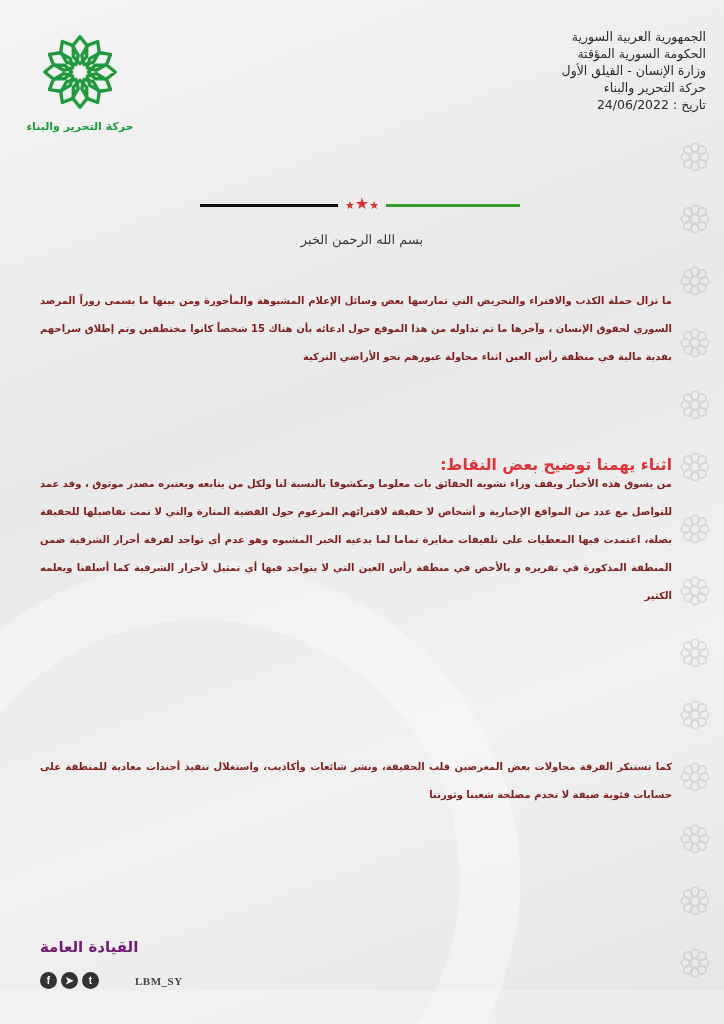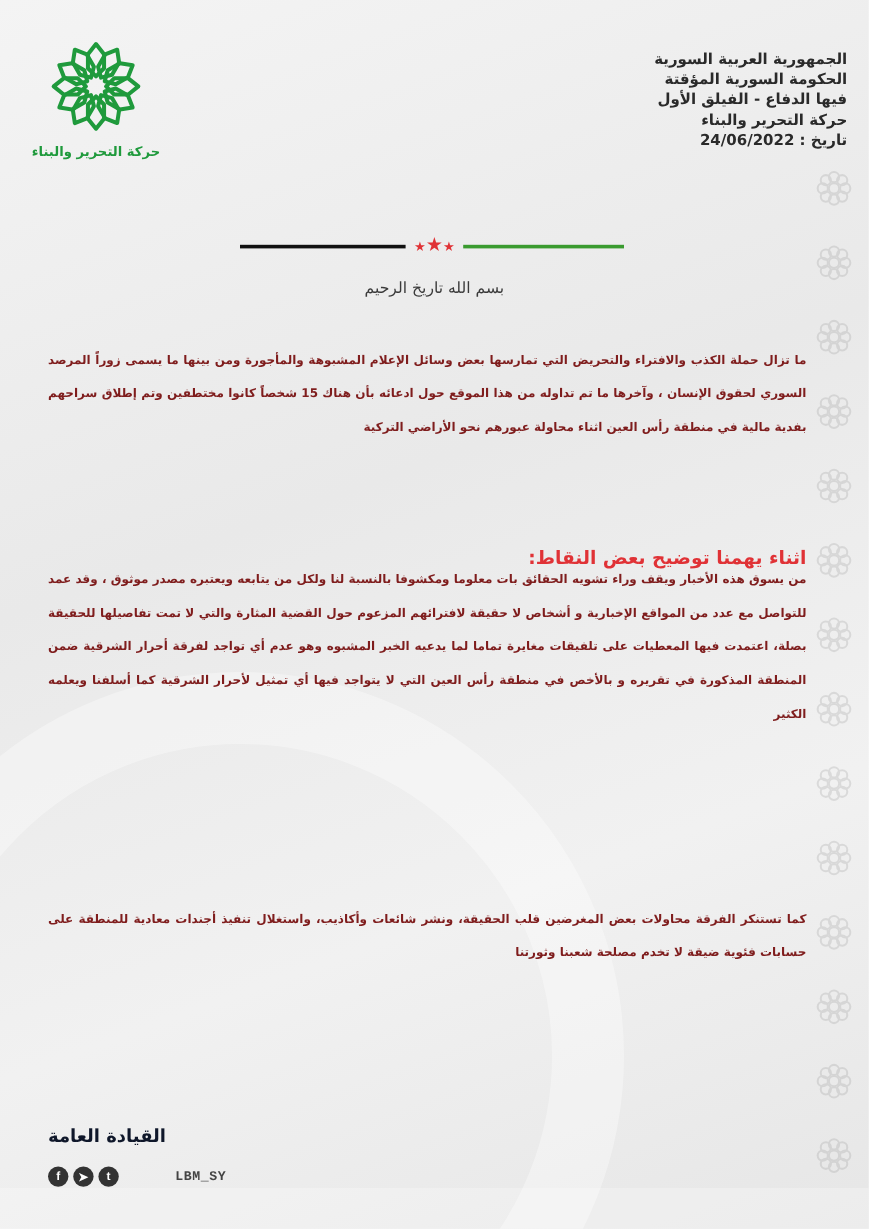--- a/index.html
+++ b/index.html
@@ -24,21 +24,21 @@
       display: flex; flex-direction: column; gap: 28px;
     }
     .rosette-col svg { width: 34px; height: 34px; opacity: 0.18; }
 
     .logo { position: absolute; left: 20px; top: 30px; width: 120px; text-align: center; }
     .logo svg { width: 84px; height: 84px; display: block; margin: 0 auto; }
     .logo-caption { font-size: 11px; color: #1f9a3c; font-weight: bold; margin-top: 6px; direction: rtl; }
 
     .header-block {
       position: absolute; right: 18px; top: 28px; direction: rtl; text-align: right;
-      font-size: 12.5px; font-weight: bold; line-height: 17px; color: #2a2a2a; margin-top: 12px;
+      font-size: 12.5px; font-weight: normal; line-height: 17px; color: #2a2a2a;
     }
 
     .title {
       position: absolute; left: 0; right: 0; top: 133px; text-align: center;
       font-size: 34px; font-weight: bold; color: #e03236; direction: rtl; letter-spacing: 2px;
     }
     .flag-line { position: absolute; left: 200px; top: 198px; width: 320px; height: 14px; }
     .flag-line .black { position: absolute; left: 0; top: 6px; width: 138px; height: 3px; background: #111; }
     .flag-line .green { position: absolute; right: 0; top: 6px; width: 134px; height: 3px; background: #3a9b2f; }
     .flag-line .stars { position: absolute; left: 138px; width: 48px; top: -4px; text-align: center; color: #e03236; font-size: 11px; line-height: 20px; }
@@ -52,24 +52,24 @@
     .body-text {
       position: absolute; left: 40px; right: 52px; direction: rtl; text-align: justify;
       text-align-last: right; font-size: 10px; font-weight: bold; line-height: 28px; color: #7f1d1d;
     }
     .p1 { top: 287px; }
     .subhead { position: absolute; right: 52px; top: 456px; direction: rtl; font-size: 15.5px; font-weight: bold; color: #e03236; }
     .p2 { top: 470px; }
     .p3 { top: 753px; }
     .p4 { top: 852px; }
 
-    .signature { position: absolute; left: 40px; top: 938px; font-size: 15px; font-weight: bold; direction: rtl; color: #0f172a; }
+    .signature { position: absolute; left: 40px; top: 938px; font-size: 15px; font-weight: bold; direction: rtl; color: #701a75; }
     .social { position: absolute; left: 40px; top: 972px; display: flex; align-items: center; gap: 4px; }
     .social .ic { width: 17px; height: 17px; border-radius: 50%; background: #333; color: #fff; font-size: 10px; font-weight: bold; display: flex; align-items: center; justify-content: center; font-family: "Liberation Sans", sans-serif; }
-    .social .handle { font-family: Liberation Mono, monospace; font-size: 11px; font-weight: bold; color: #444; margin-left: 12px; letter-spacing: 0.5px; padding-left: 31px; }
+    .social .handle { font-family: Liberation Serif, serif; font-size: 11px; font-weight: bold; color: #444; margin-left: 1px; letter-spacing: 0.5px; padding-left: 31px; }
   </style>
 </head>
 <body>
 
 <div class="page">
   <div class="bg-swirl"></div>
   <div class="bg-band"></div>
 
   <div class="rosette-col">
     <svg viewBox="0 0 40 40">
@@ -274,33 +274,33 @@
         <use href="#petal" transform="rotate(300 50 50)"></use>
         <use href="#petal" transform="rotate(330 50 50)"></use>
       </g>
     </svg>
     <div class="logo-caption">حركة التحرير والبناء</div>
   </div>
 
   <div class="header-block">
     <div>الجمهورية العربية السورية</div>
     <div>الحكومة السورية المؤقتة</div>
-    <div>فيها الدفاع - الفيلق الأول</div>
+    <div>وزارة الإنسان - الفيلق الأول</div>
     <div>حركة التحرير والبناء</div>
     <div>تاريخ : 24/06/2022</div>
   </div>
 
 
   <div class="flag-line">
     <div class="black"></div>
     <div class="stars">★<span class="big">★</span>★</div>
     <div class="green"></div>
   </div>
 
-  <div class="basmala">بسم الله تاريخ الرحيم</div>
+  <div class="basmala">بسم الله الرحمن الخبر</div>
 
   <div class="body-text p1">ما تزال حملة الكذب والافتراء والتحريض التي تمارسها بعض وسائل الإعلام المشبوهة والمأجورة ومن بينها ما يسمى زوراً المرصد السوري لحقوق الإنسان ، وآخرها ما تم تداوله من هذا الموقع حول ادعائه بأن هناك 15 شخصاً كانوا مختطفين وتم إطلاق سراحهم بفدية مالية في منطقة رأس العين اثناء محاولة عبورهم نحو الأراضي التركية</div>
   <div class="subhead">اثناء يهمنا توضيح بعض النقاط:</div>
   <div class="body-text p2">من يسوق هذه الأخبار ويقف وراء تشويه الحقائق بات معلوما ومكشوفا بالنسبة لنا ولكل من يتابعه ويعتبره مصدر موثوق ، وقد عمد للتواصل مع عدد من المواقع الإخبارية و أشخاص لا حقيقة لافترائهم المزعوم حول القضية المثارة والتي لا تمت تفاصيلها للحقيقة بصلة، اعتمدت فيها المعطيات على تلفيقات مغايرة تماما لما يدعيه الخبر المشبوه وهو عدم أي تواجد لفرقة أحرار الشرقية ضمن المنطقة المذكورة في تقريره و بالأخص في منطقة رأس العين التي لا يتواجد فيها أي تمثيل لأحرار الشرقية كما أسلفنا ويعلمه الكثير</div>
   <div class="body-text p3">كما تستنكر الفرقة محاولات بعض المغرضين قلب الحقيقة، ونشر شائعات وأكاذيب، واستغلال تنفيذ أجندات معادية للمنطقة على حسابات فئوية ضيقة لا تخدم مصلحة شعبنا وثورتنا</div>
 
   <div class="signature">القيادة العامة</div>
 
   <div class="social">
     <span class="ic">f</span>

